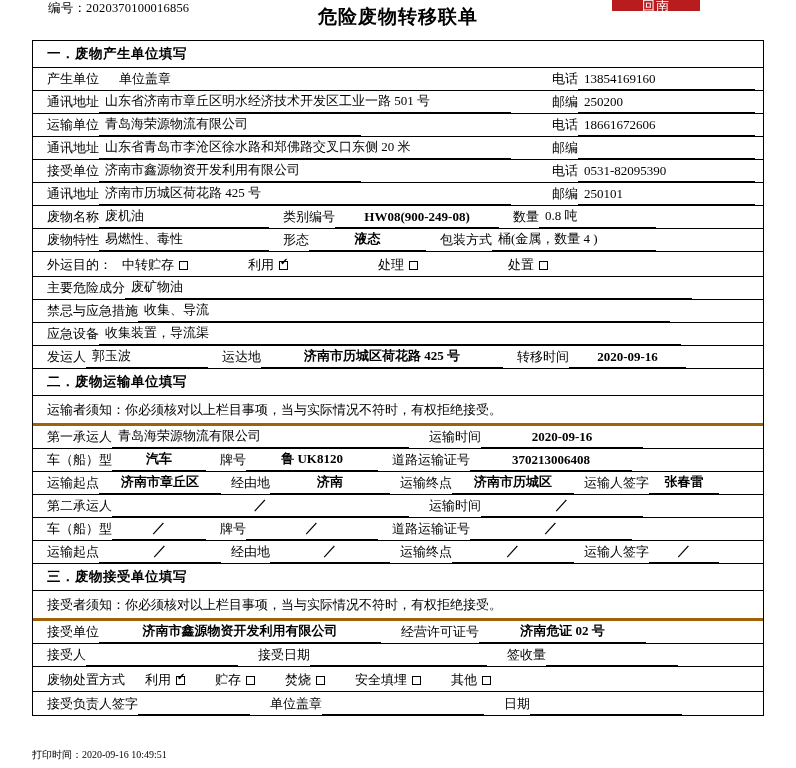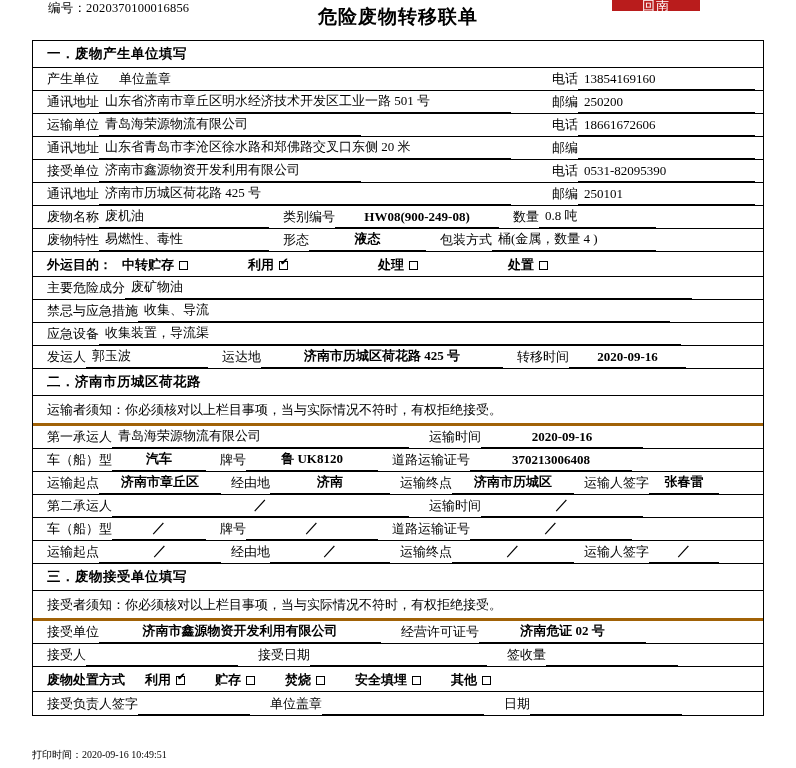--- a/index.html
+++ b/index.html
@@ -71,21 +71,21 @@
   }
   .row {
     border-bottom: 1px solid #000000;
     display: flex;
     align-items: flex-end;
     height: 23px;
     padding: 0 8px 0 14px;
     box-sizing: border-box;
   }
   .row.last { border-bottom: none; }
-  .row.tall { height: 25px; font-weight: bold; }
+  .row.tall { height: 25px; }
   .notice {
     border-bottom: 3px solid #a16207;
     height: 27px;
     display: flex;
     align-items: center;
     padding-left: 14px;
     font-size: 13px;
   }
   .lbl {
     font-size: 13px;
@@ -276,21 +276,21 @@
       <span class="lbl">发运人</span>
       <span class="val" style="width:110px">郭玉波</span>
       <span class="sp14"></span>
       <span class="lbl">运达地</span>
       <span class="val center" style="width:230px">济南市历城区荷花路 425 号</span>
       <span class="sp14"></span>
       <span class="lbl">转移时间</span>
       <span class="val center" style="width:105px">2020-09-16</span>
     </div>
 
-    <div class="sec-head">二．济南市历城区荷花路</div>
+    <div class="sec-head">二．废物运输单位填写</div>
 
     <div class="notice">运输者须知：你必须核对以上栏目事项，当与实际情况不符时，有权拒绝接受。</div>
 
     <div class="row">
       <span class="lbl">第一承运人</span>
       <span class="val" style="width:285px">青岛海荣源物流有限公司</span>
       <span class="sp20"></span>
       <span class="lbl">运输时间</span>
       <span class="val center" style="width:150px">2020-09-16</span>
       <span class="gap"></span>

